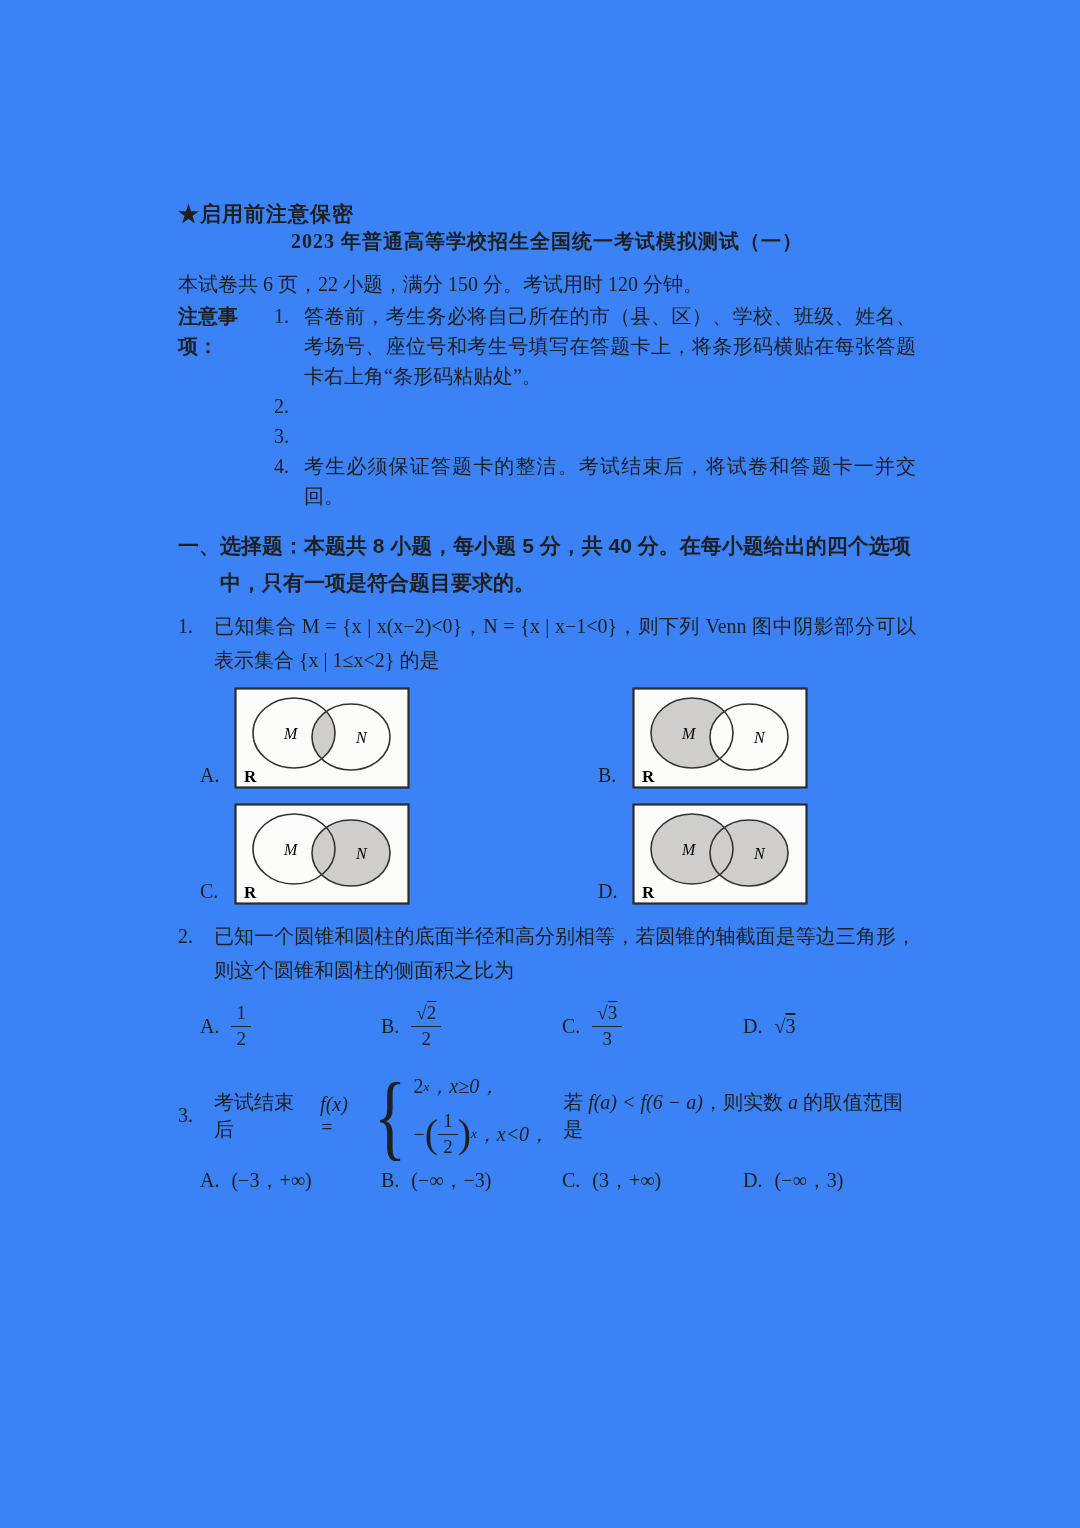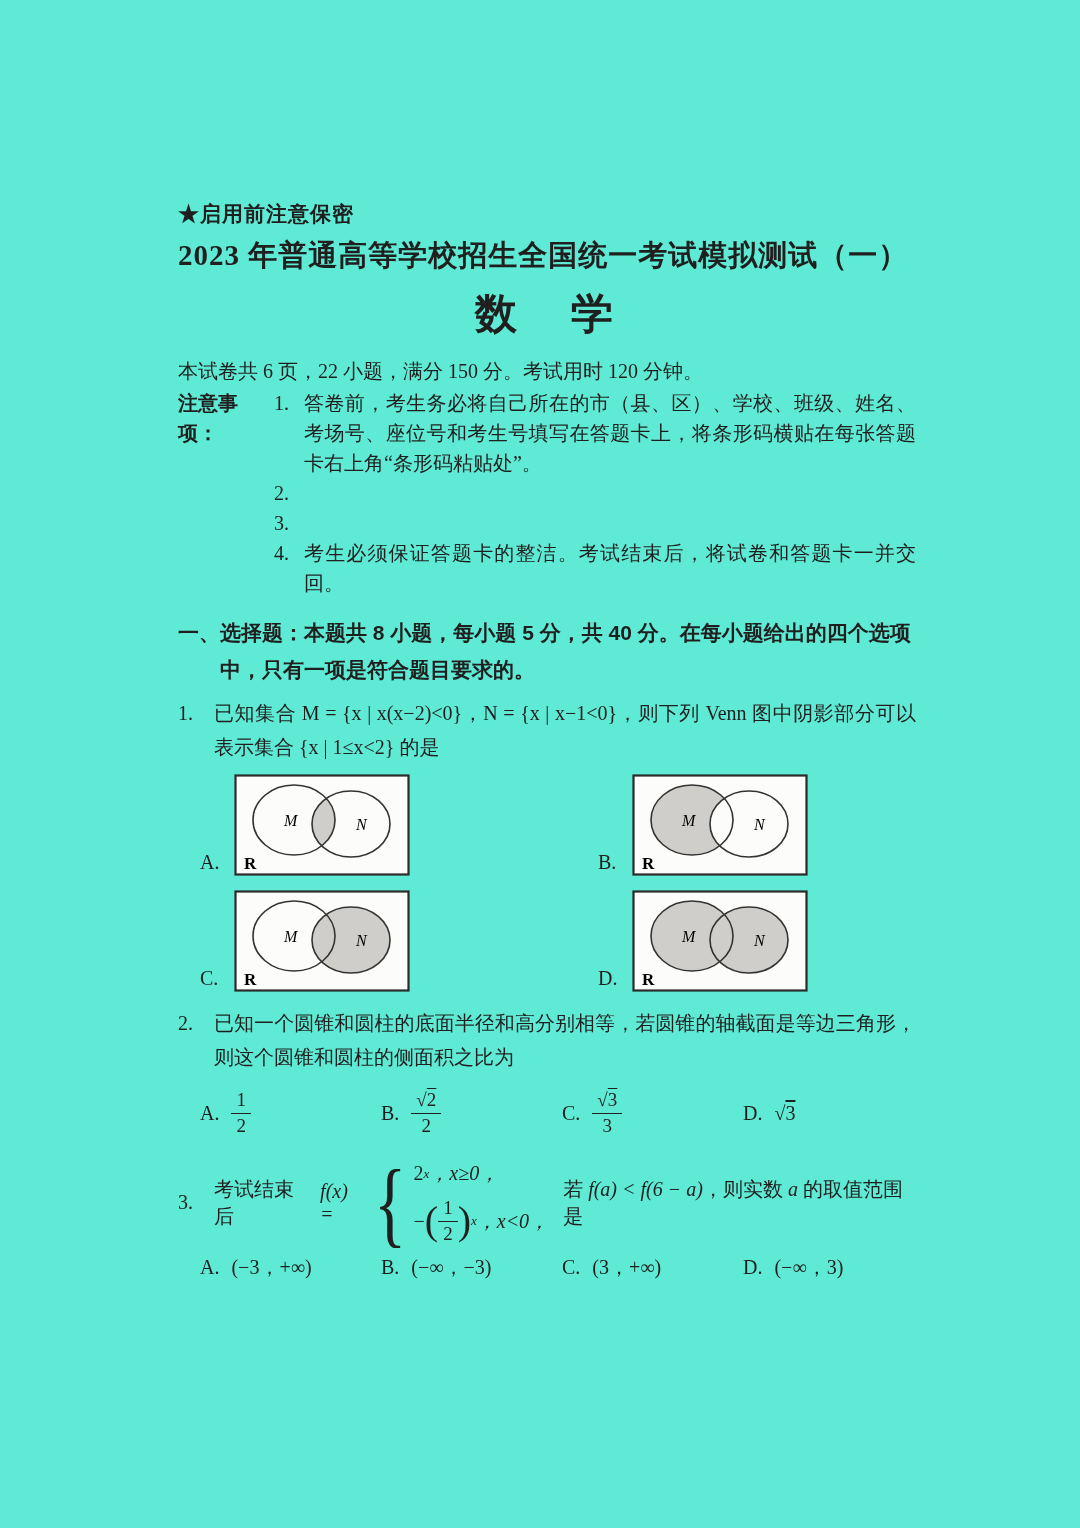--- a/index.html
+++ b/index.html
@@ -1,34 +1,34 @@
 <!DOCTYPE html>
 <html><head>
 <meta charset="utf-8">
 <style>
   html,body{margin:0;padding:0;background:#e8e8e6;}
   .page{
     position:relative;
     width:1080px;height:1528px;
     margin:0 auto;
-    background:#5eead4;
+    background:#3b82f6;
     color:#1f1f1f;
     font-family:"Liberation Serif", serif;
     font-size:20px;
     overflow:hidden;
     box-sizing:border-box;
     padding:200px 164px 0 178px;
   }
   .security{
     font-family:"Liberation Sans", sans-serif;
     font-weight:bold;font-size:21px;letter-spacing:1px;
   }
   .title{
-    margin:8px 0 0 0;
-    font-size:29px;font-weight:bold;letter-spacing:1px;
+    margin:0 0 0 0;text-align:center;
+    font-size:20px;font-weight:bold;letter-spacing:1px;
   }
   .subject{
     margin:10px 0 0 0;text-align:center;
     font-family:"Liberation Sans", sans-serif;
     font-size:42px;font-weight:bold;letter-spacing:6px;
   }
   .exam-info{margin:14px 0 0 0;line-height:30px;}
   
   .notes{margin-top:2px;}
   .note-row{display:grid;grid-template-columns:96px 30px 1fr;line-height:30px;}
@@ -79,21 +79,20 @@
   .footer{margin-top:26px;text-align:center;font-size:20px;letter-spacing:1px;}
   svg text{font-family:"Liberation Serif", serif;}
 </style>
 </head>
 <body>
 
 <div class="page">
 
   <div class="security">★启用前注意保密</div>
   <div class="title">2023 年普通高等学校招生全国统一考试模拟测试（一）</div>
-  <div class="subject">数　学</div>
   <div class="exam-info">本试卷共 6 页，22 小题，满分 150 分。考试用时 120 分钟。</div>
 
   <div class="notes">
     <div class="note-row">
       <span class="note-label">注意事项：</span>
       <span class="note-num">1.</span>
       <span class="note-text">答卷前，考生务必将自己所在的市（县、区）、学校、班级、姓名、考场号、座位号和考生号填写在答题卡上，将条形码横贴在每张答题卡右上角“条形码粘贴处”。</span>
     </div>
     <div class="note-row">
       <span class="note-label"></span>

